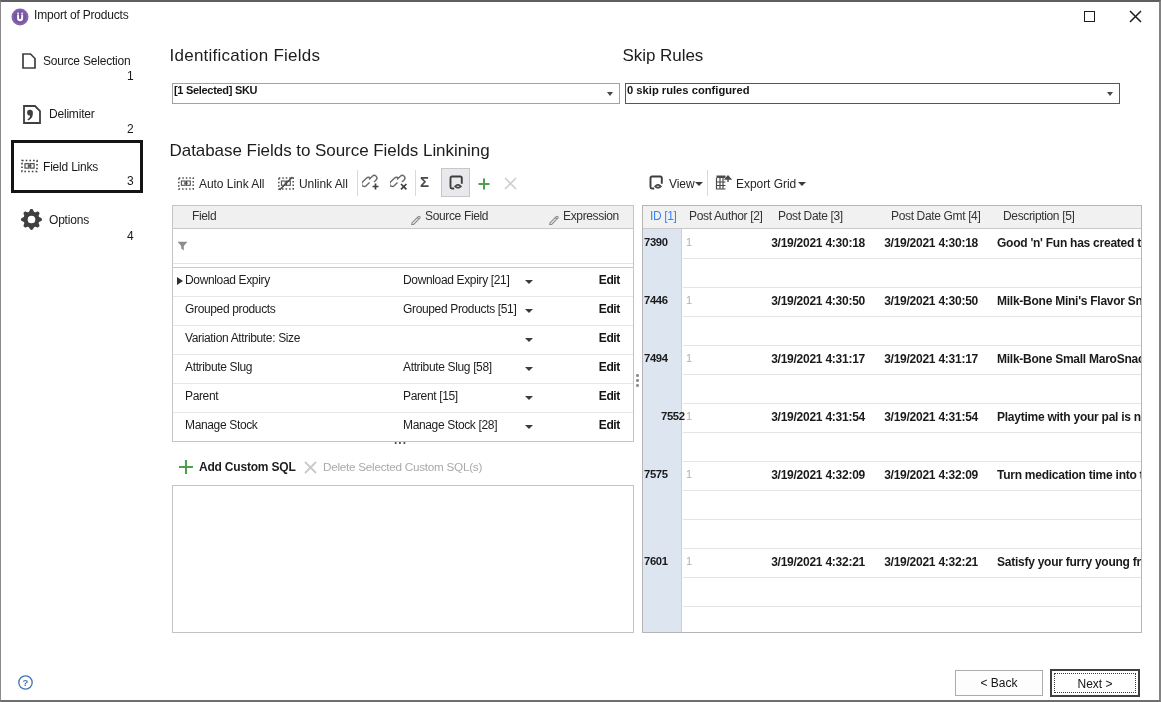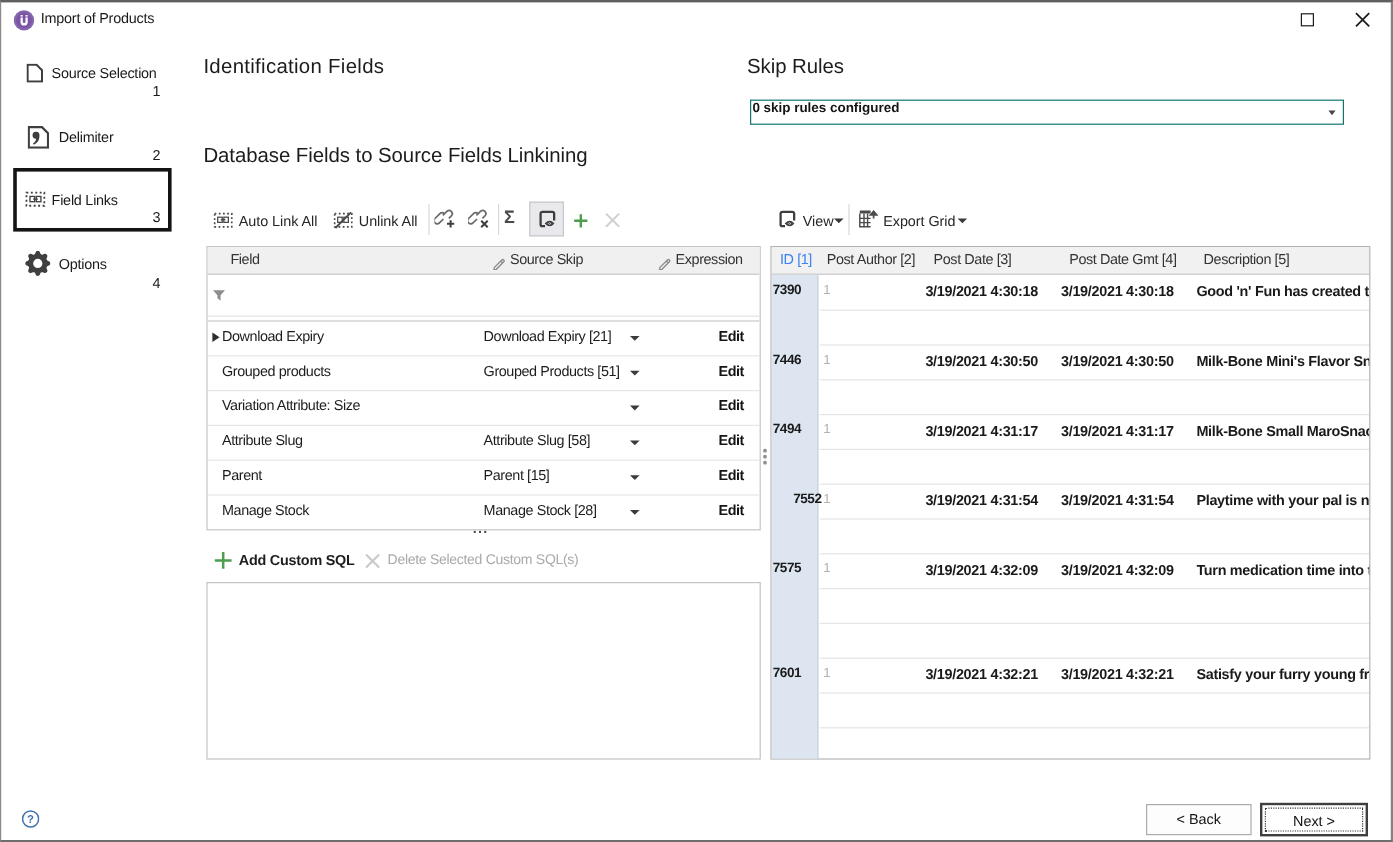--- a/index.html
+++ b/index.html
@@ -59,26 +59,30 @@
 
   <svg class="abs" style="left:20px;top:207px" width="21" height="21" viewBox="0 0 16 16">
     <path fill="#3f3f3f" fill-rule="evenodd" d="M9.405 1.05c-.413-1.4-2.397-1.4-2.81 0l-.1.34a1.464 1.464 0 0 1-2.105.872l-.31-.17c-1.283-.698-2.686.705-1.987 1.987l.169.311c.446.82.023 1.841-.872 2.105l-.34.1c-1.4.413-1.4 2.397 0 2.81l.34.1a1.464 1.464 0 0 1 .872 2.105l-.17.31c-.698 1.283.705 2.686 1.987 1.987l.311-.169a1.464 1.464 0 0 1 2.105.872l.1.34c.413 1.4 2.397 1.4 2.81 0l.1-.34a1.464 1.464 0 0 1 2.105-.872l.31.17c1.283.698 2.686-.705 1.987-1.987l-.169-.311a1.464 1.464 0 0 1 .872-2.105l.34-.1c1.4-.413 1.4-2.397 0-2.81l-.34-.1a1.464 1.464 0 0 1-.872-2.105l.17-.31c.698-1.283-.705-2.686-1.987-1.987l-.311.169a1.464 1.464 0 0 1-2.105-.872l-.1-.34zM8 10.93a2.929 2.929 0 1 1 0-5.86 2.929 2.929 0 0 1 0 5.858z"></path>
   </svg>
   <div class="abs t12" style="left:48px;top:211px;">Options</div>
   <div class="abs t12" style="left:126px;top:227px;">4</div>
 
   <div class="abs hdr" style="left:168.5px;top:43.5px;letter-spacing:0.25px;">Identification Fields</div>
   <div class="abs hdr" style="left:621.5px;top:43.5px;">Skip Rules</div>
 
+  <div class="abs" style="left:171px;top:81px;width:448px;height:21px;border:1px solid #a2a2a2;">
+    <div class="abs" style="left:1px;top:0px;font-size:11px;font-weight:bold;letter-spacing:-0.3px;color:#141414;">[1 Selected] SKU</div>
+    <div class="abs" style="right:6px;top:8px;width:0;height:0;border-left:3.5px solid transparent;border-right:3.5px solid transparent;border-top:4px solid #474747;"></div>
+  </div>
   <div class="abs" style="left:624px;top:81px;width:495px;height:21px;border:1px solid #0f766e;">
     <div class="abs" style="left:1px;top:0px;font-size:11.2px;font-weight:bold;letter-spacing:0;color:#141414;">0 skip rules configured</div>
     <div class="abs" style="right:6px;top:8px;width:0;height:0;border-left:3.5px solid transparent;border-right:3.5px solid transparent;border-top:4px solid #474747;"></div>
   </div>
 
-  <div class="abs hdr" style="left:168.5px;top:118px;">Database Fields to Source Fields Linkining</div>
+  <div class="abs hdr" style="left:168.5px;top:139px;">Database Fields to Source Fields Linkining</div>
 
   <svg class="abs" style="left:177px;top:174px" width="16" height="15" viewBox="0 0 16 15">
     <rect x="0.8" y="2" width="14.4" height="11" fill="none" stroke="#4a4a4a" stroke-width="1.5" stroke-dasharray="1.5 2"></rect>
     <rect x="3.4" y="5" width="3.8" height="4.3" fill="none" stroke="#4a4a4a" stroke-width="1.05"></rect>
     <rect x="8.5" y="5" width="3.8" height="4.3" fill="none" stroke="#4a4a4a" stroke-width="1.05"></rect>
     <line x1="5.9" y1="7.1" x2="9.9" y2="7.1" stroke="#4a4a4a" stroke-width="1.05"></line>
   </svg>
   <div class="abs" style="left:198px;top:175px;font-size:12px;letter-spacing:-0.05px;color:#262626;">Auto Link All</div>
   <svg class="abs" style="left:277px;top:174px" width="16" height="15" viewBox="0 0 16 15">
     <rect x="0.8" y="2" width="14.4" height="11" fill="none" stroke="#4a4a4a" stroke-width="1.5" stroke-dasharray="1.5 2"></rect>
@@ -130,21 +134,21 @@
   </svg>
   <div class="abs" style="left:735px;top:175px;font-size:12px;letter-spacing:-0.05px;color:#262626;">Export Grid</div>
   <div class="abs" style="left:797px;top:180px;width:0;height:0;border-left:4px solid transparent;border-right:4px solid transparent;border-top:4px solid #3b3b3b;"></div>
 
   <div class="abs" style="left:171px;top:203px;width:462px;height:237px;border:1px solid #c5c5c5;background:#fff;overflow:hidden;">
     <div class="abs" style="left:0;top:0;width:460px;height:23px;background:#f0f0f0;border-bottom:1px solid #c9c9c9;"></div>
     <div class="abs" style="left:19px;top:3px;font-size:12px;letter-spacing:-0.35px;color:#333;">Field</div>
     <svg class="abs" style="left:237px;top:7px" width="12" height="12" viewBox="0 0 12 12">
         <path d="M2 9.8 L8.2 3.6 a1.1 1.1 0 0 1 1.6 1.6 L3.6 11.4 L1.6 11.9 z M7.3 4.5 l1.7 1.7" fill="none" stroke="#8a8a8a" stroke-width="1.1"></path>
       </svg>
-    <div class="abs" style="left:252px;top:3px;font-size:12px;letter-spacing:-0.35px;color:#333;">Source Skip</div>
+    <div class="abs" style="left:252px;top:3px;font-size:12px;letter-spacing:-0.35px;color:#333;">Source Field</div>
     <svg class="abs" style="left:375px;top:7px" width="12" height="12" viewBox="0 0 12 12">
         <path d="M2 9.8 L8.2 3.6 a1.1 1.1 0 0 1 1.6 1.6 L3.6 11.4 L1.6 11.9 z M7.3 4.5 l1.7 1.7" fill="none" stroke="#8a8a8a" stroke-width="1.1"></path>
       </svg>
     <div class="abs" style="left:390px;top:3px;font-size:12px;letter-spacing:-0.35px;color:#333;">Expression</div>
 
     <svg class="abs" style="left:4px;top:35px" width="11" height="11" viewBox="0 0 11 11">
         <path d="M0.5 0.8 h10 L6.8 5 v4.6 L4.2 7.6 V5 z" fill="#8d8d8d"></path>
       </svg>
     <div class="abs" style="left:0;top:57px;width:460px;border-bottom:1px solid #e3e3e3;"></div>
     <div class="abs" style="left:0;top:61px;width:460px;border-bottom:1px solid #c9c9c9;"></div>

